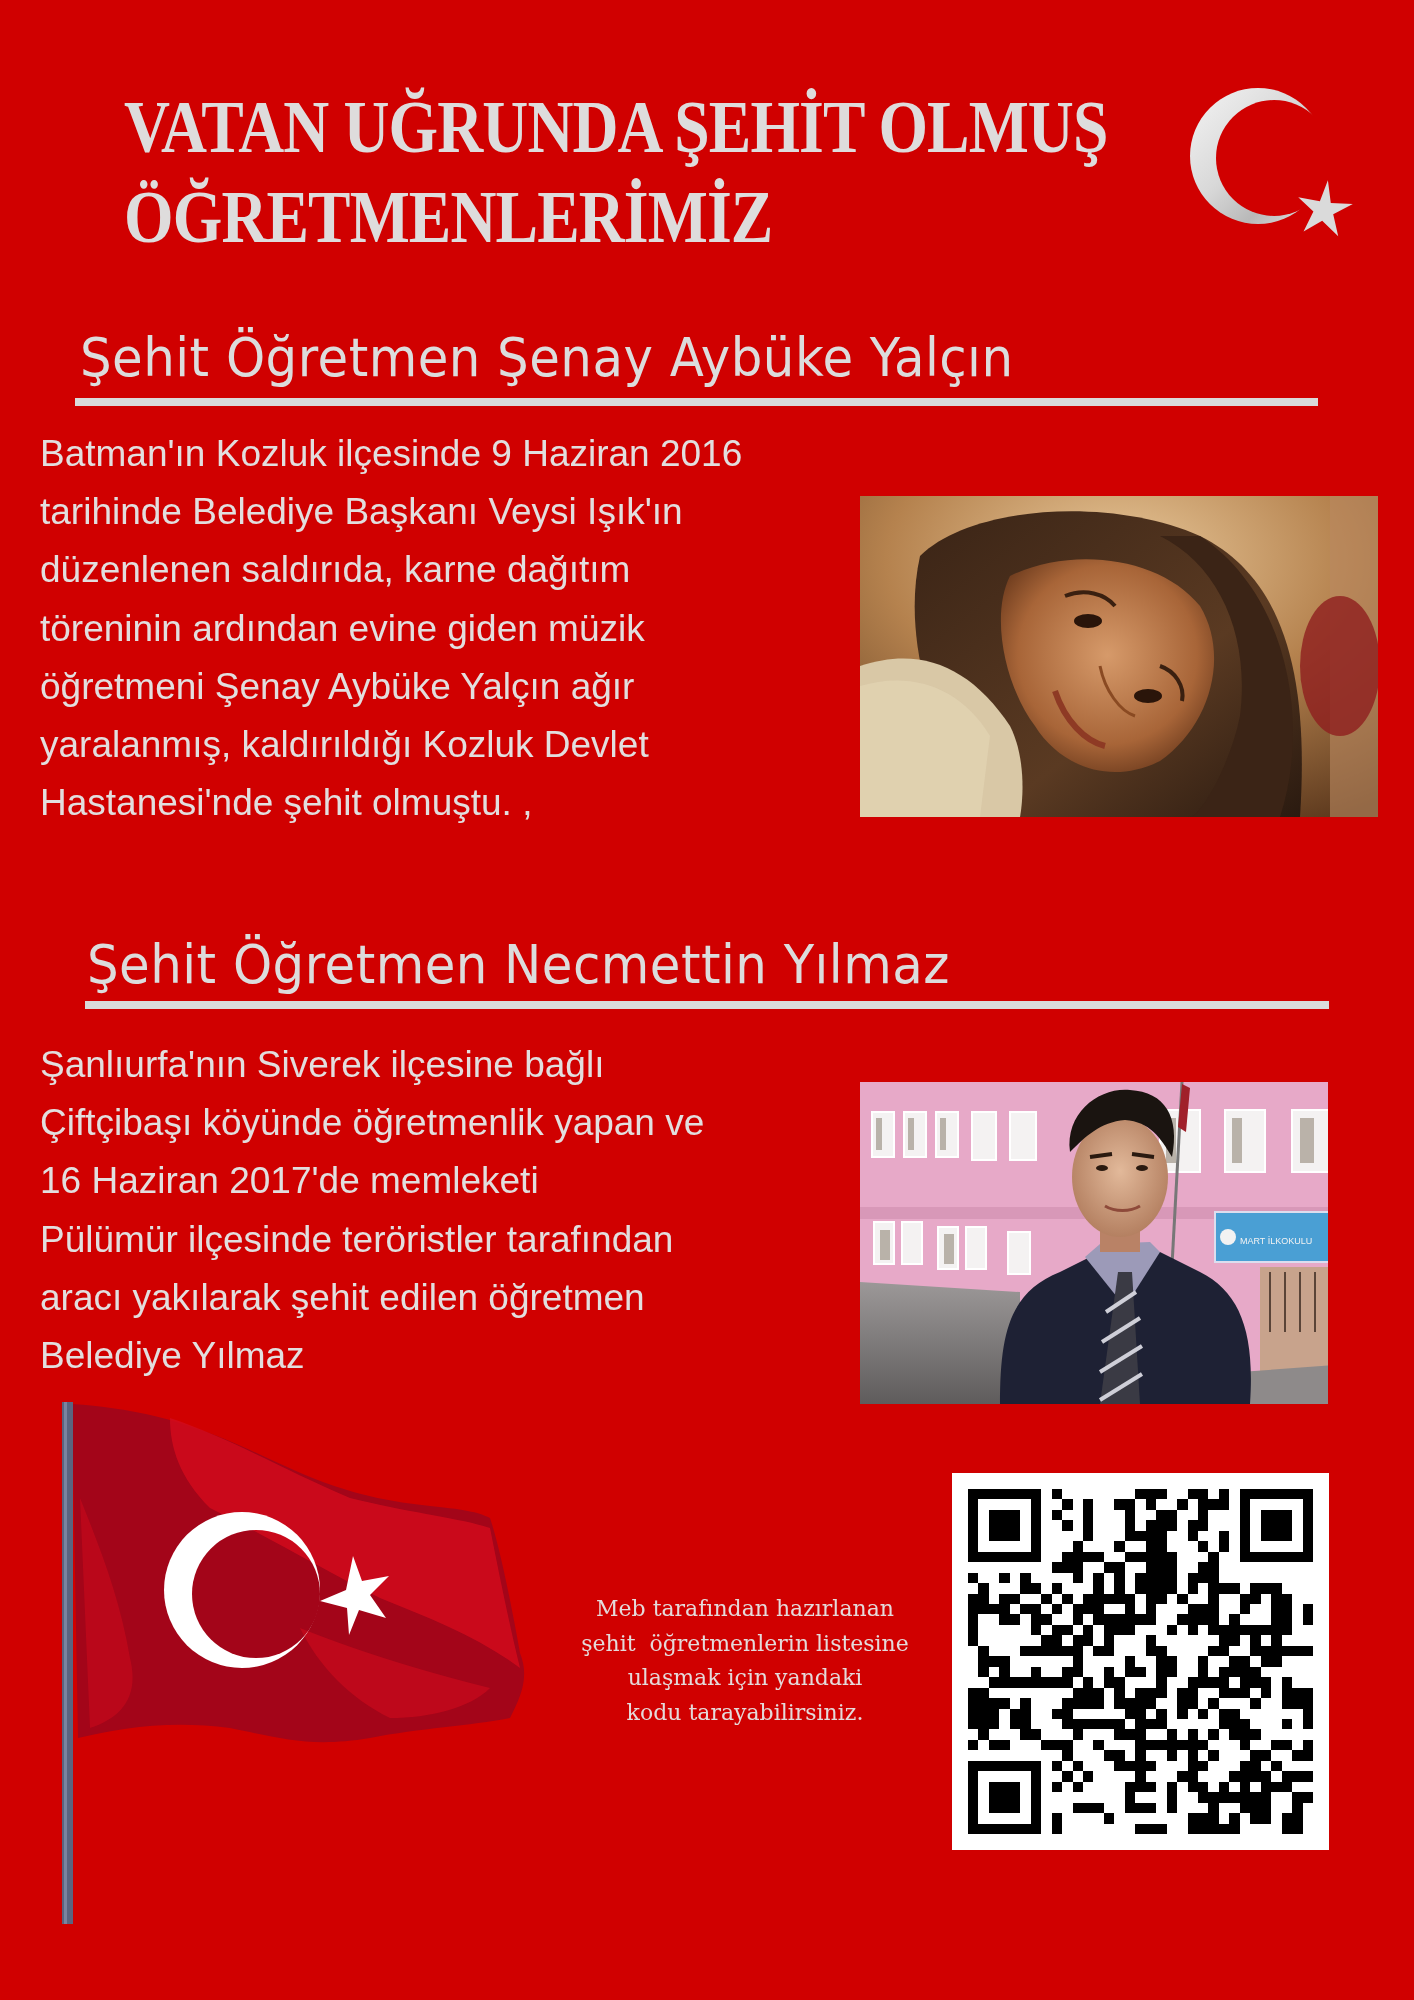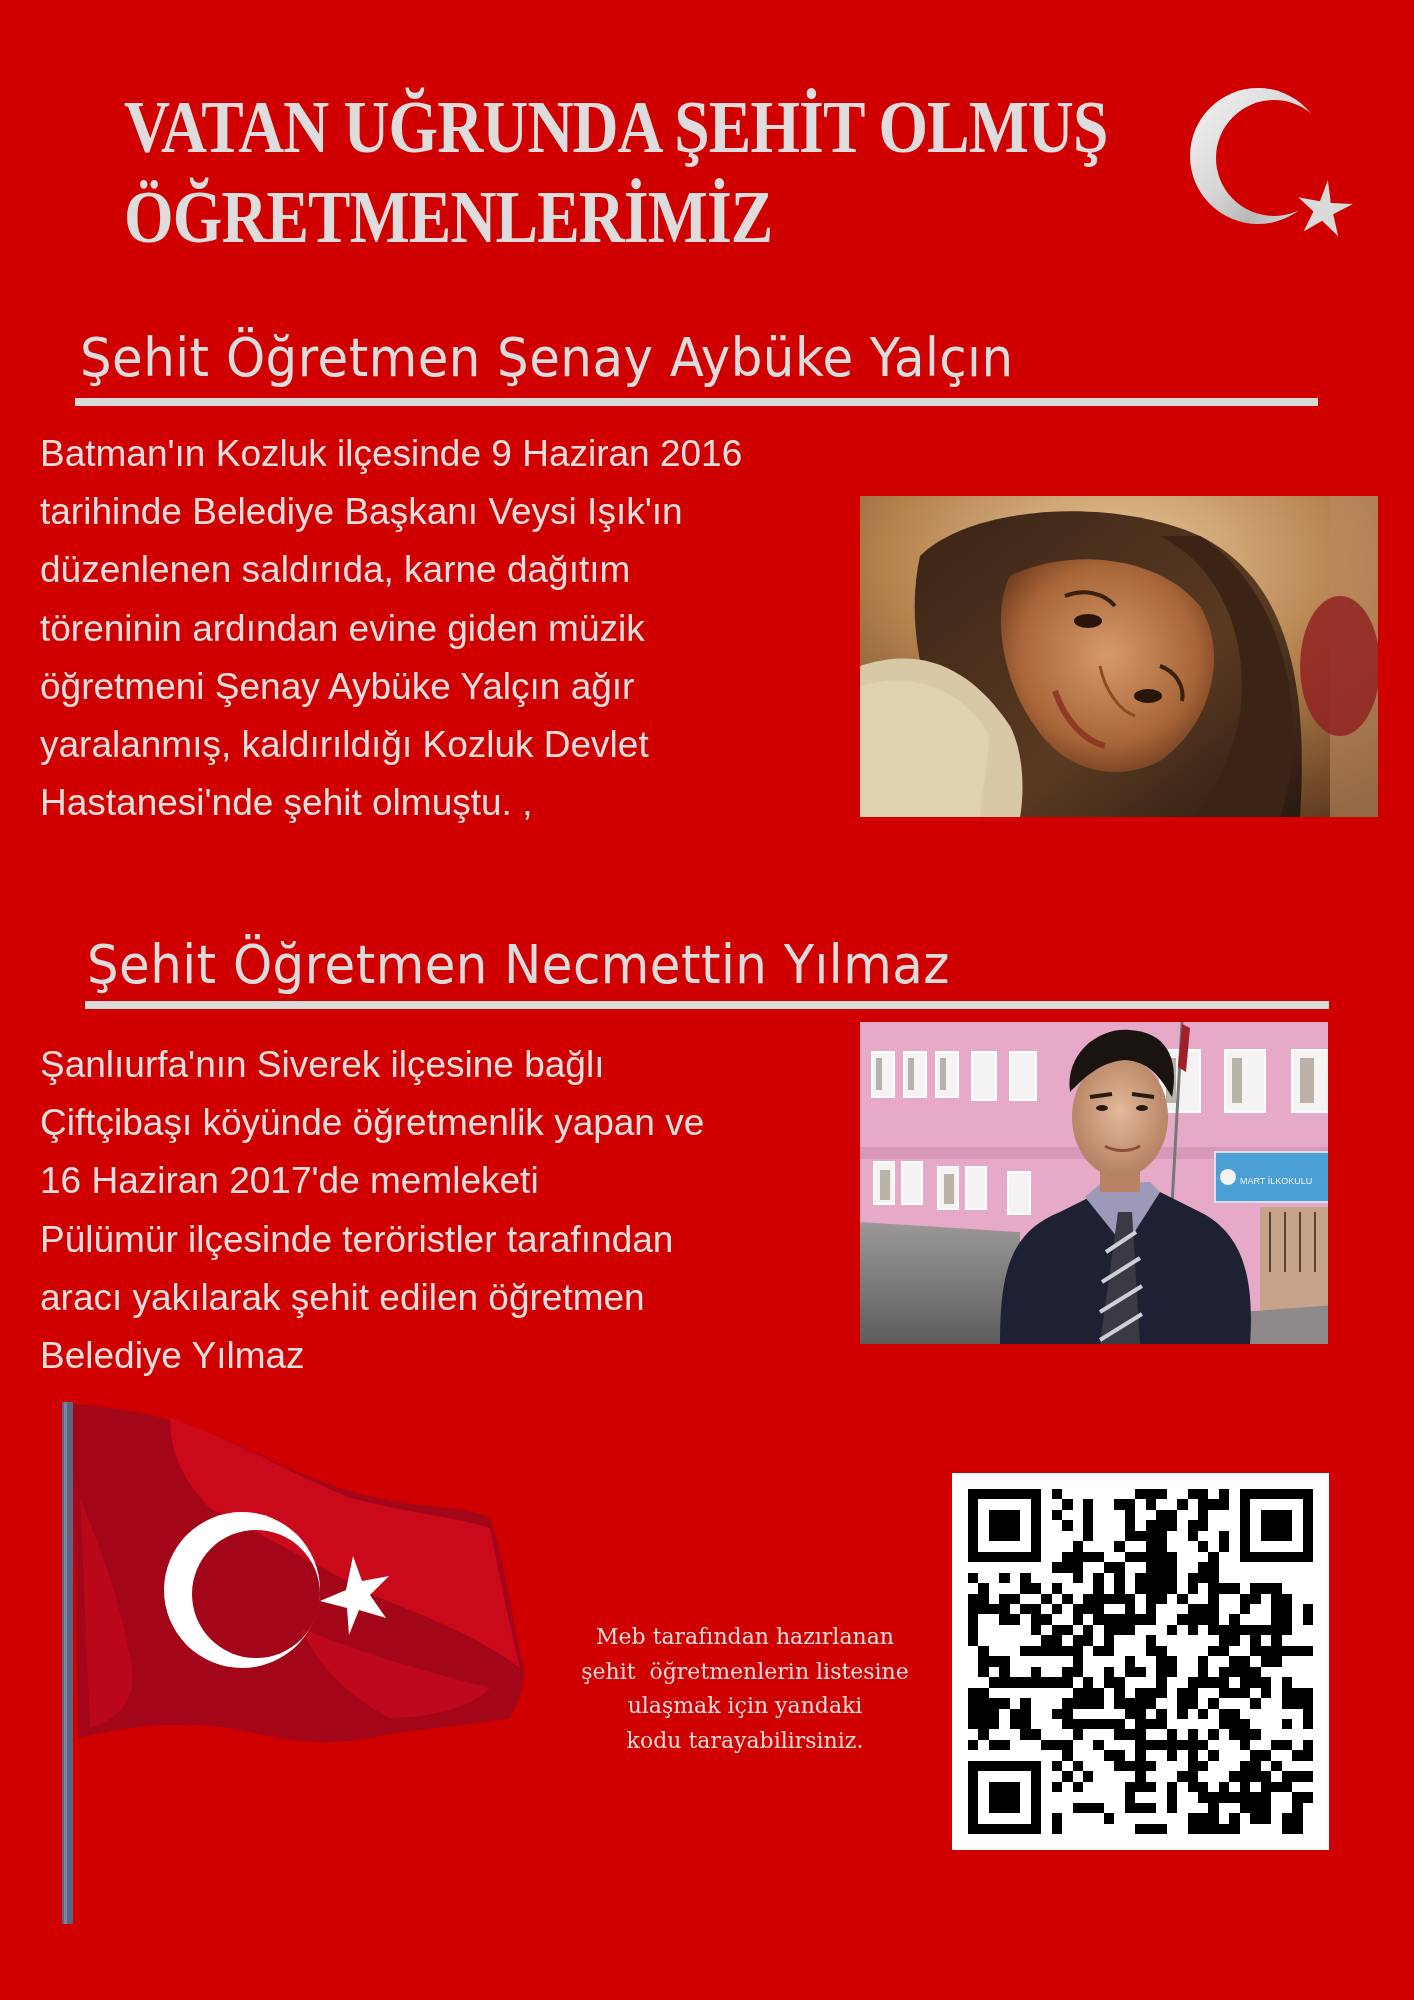--- a/index.html
+++ b/index.html
@@ -58,34 +58,33 @@
     line-height: 58.2px;
     color: #E2DEDE;
   }
   .para .line { display: block; white-space: nowrap; }
   .p1 { left: 40px; top: 425px; width: 835px; }
   .p2 { left: 40px; top: 1036px; width: 835px; }
 
   
   .photo { overflow: hidden; }
   .photo1 { left: 860px; top: 496px; width: 518px; height: 321px; }
-  .photo2 { left: 860px; top: 1022px; width: 468px; height: 322px; }
+  .photo2 { left: 860px; top: 1082px; width: 468px; height: 322px; }
 
   
   .flag { left: 50px; top: 1398px; width: 540px; height: 530px; }
 
   
   .qr-caption {
     left: 545px; top: 1592px; width: 400px;
     text-align: center;
     font-family: "DejaVu Serif", serif;
     font-size: 22px;
     line-height: 34.5px;
     color: #E4DADA;
-    margin-top: 28px;
   }
   .qr-caption .line { display: block; white-space: pre; }
 
   
   .qr-box {
     left: 952px; top: 1473px; width: 377px; height: 377px;
     background: #FFFFFF;
     padding: 16px;
   }
   .qr-box svg { display: block; width: 345px; height: 345px; }

